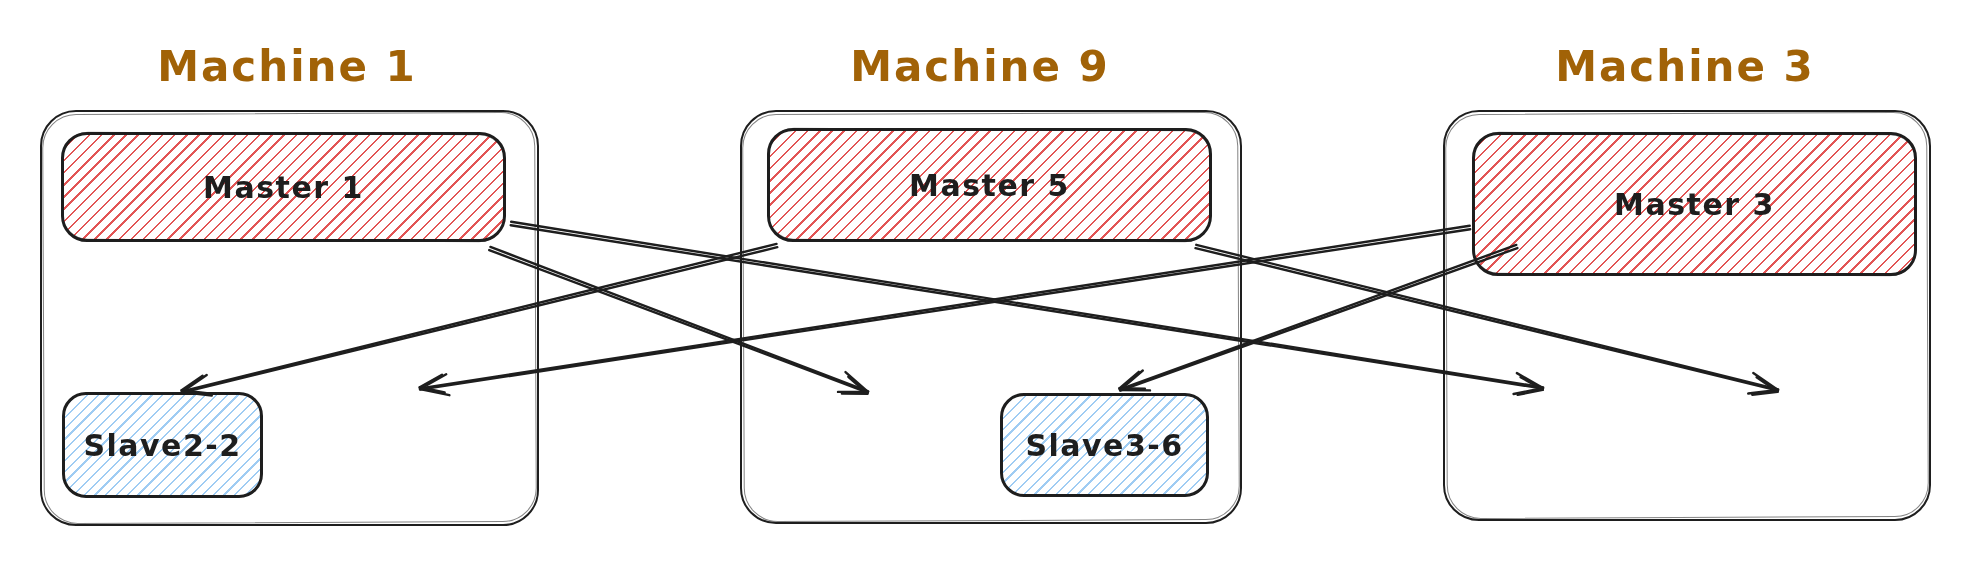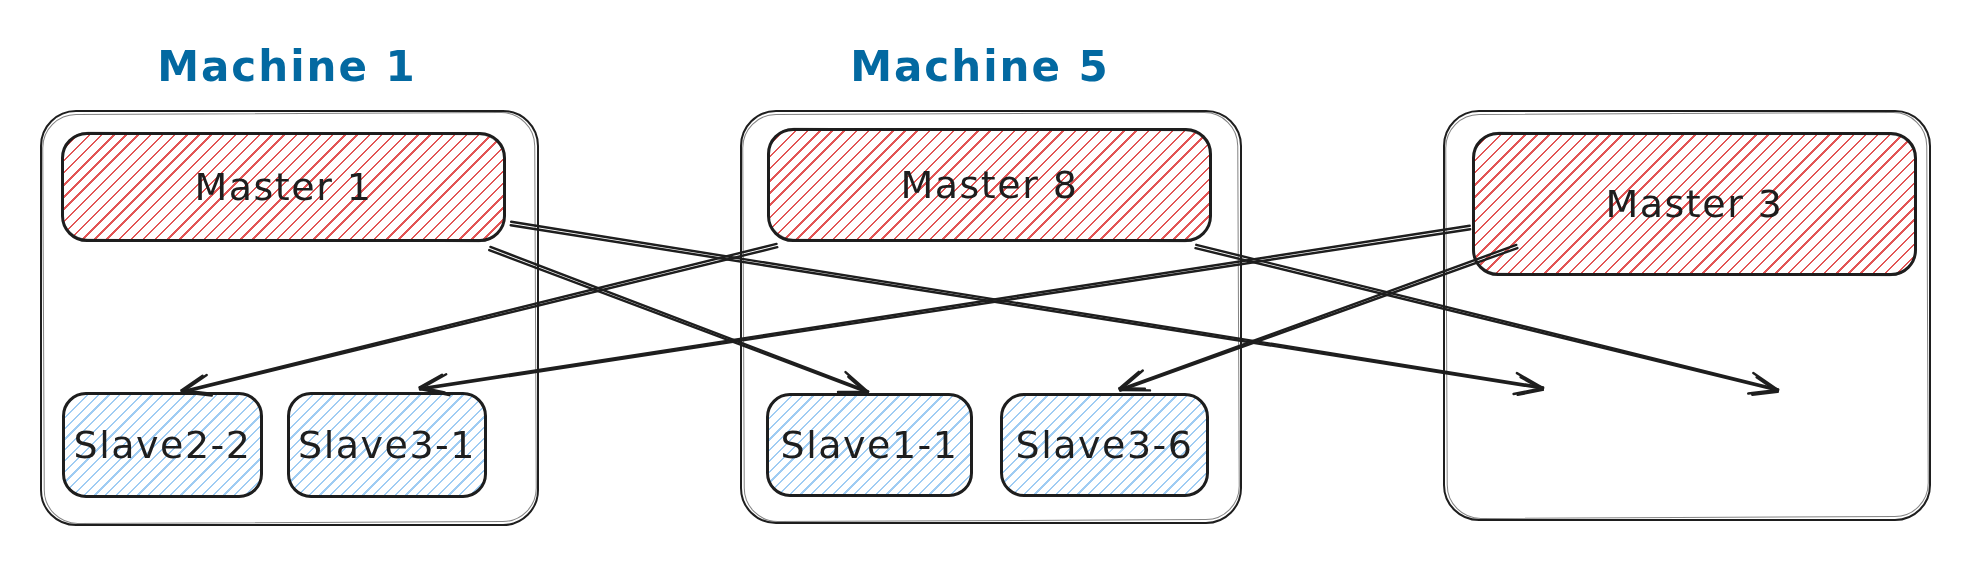--- a/index.html
+++ b/index.html
@@ -11,21 +11,21 @@
     color:#1e1e1e;
     overflow:hidden;
   }
   .machine-title{
     position:absolute;
     top:42px;
     transform:translateX(-50%);
     font-size:42px;
     font-weight:700;
     letter-spacing:2px;
-    color:#0369a1;
+    color:#a16207;
     white-space:nowrap;
   }
   .machine-box{
     position:absolute;
     border:2.5px solid #1e1e1e;
     border-radius:36px;
     background:transparent;
   }
   .machine-box::before{
     content:"";
@@ -35,23 +35,23 @@
     border-radius:34px;
     transform:rotate(-0.25deg);
     pointer-events:none;
   }
   .node{
     position:absolute;
     border:3.2px solid #1e1e1e;
     display:flex;
     align-items:center;
     justify-content:center;
-    font-size:38px;
+    font-size:30px;
     letter-spacing:1.5px;
-    font-weight:400;
+    font-weight:700;
     color:#1e1e1e;
     white-space:nowrap;
     box-sizing:border-box;
   }
   .node::after{
     content:"";
     position:absolute;
     inset:-2px;
     border:1px solid rgba(30,30,30,.45);
     border-radius:inherit;
@@ -82,44 +82,39 @@
     stroke-width:2.4;
     stroke-linecap:round;
   }
 </style>
 </head>
 <body>
 
 <div class="canvas">
 
   <div class="machine-title" style="left:287px">Machine 1</div>
-  <div class="machine-title" style="left:980px">Machine 5</div>
+  <div class="machine-title" style="left:980px">Machine 9</div>
+  <div class="machine-title" style="left:1685px">Machine 3</div>
 
   <div class="machine-box" style="left:40px;top:110px;width:495px;height:412px"></div>
   <div class="machine-box" style="left:740px;top:110px;width:498px;height:410px"></div>
   <div class="machine-box" style="left:1443px;top:110px;width:484px;height:407px"></div>
 
   <div class="node master" style="left:61px;top:132px;width:445px;height:110px">
       <span>Master 1</span>
     </div>
   <div class="node master" style="left:767px;top:128px;width:445px;height:114px">
-      <span>Master 8</span>
+      <span>Master 5</span>
     </div>
   <div class="node master" style="left:1472px;top:132px;width:445px;height:144px">
       <span>Master 3</span>
     </div>
 
   <div class="node slave" style="left:62px;top:392px;width:201px;height:106px">
       <span>Slave2-2</span>
-    </div>
-  <div class="node slave" style="left:287px;top:392px;width:200px;height:106px">
-      <span>Slave3-1</span>
-    </div>
-  <div class="node slave" style="left:766px;top:393px;width:207px;height:104px">
-      <span>Slave1-1</span>
     </div>
   <div class="node slave" style="left:1000px;top:393px;width:209px;height:104px">
       <span>Slave3-6</span>
     </div>
 
   <svg class="edges" viewBox="0 0 1984 580" aria-hidden="true">
       <path d="M 489.2 250.1 L 867.8 392.6"></path>
       <path d="M 490.4 246.9 L 868.2 391.4"></path>
       <path d="M 868.0 392.0 L 845.5 372.1" stroke-width="3"></path>
       <path d="M 868.0 392.0 L 838.0 391.9" stroke-width="3"></path>

